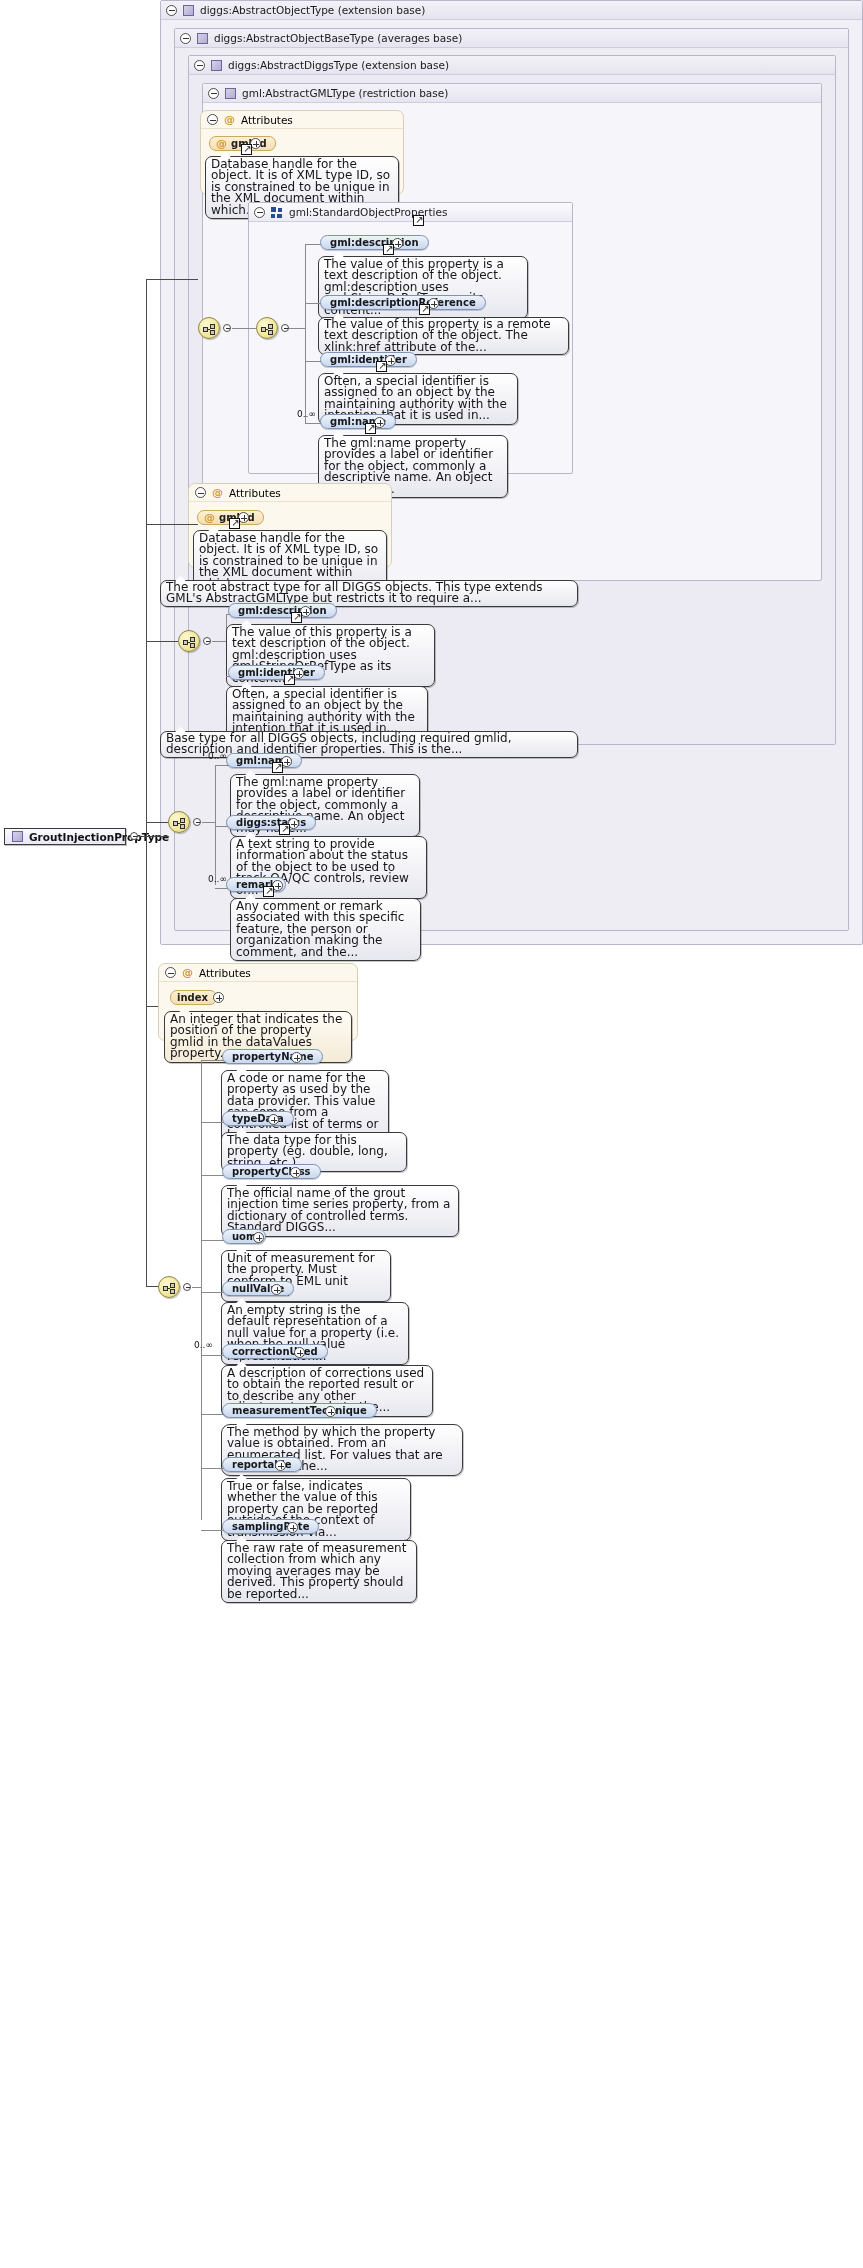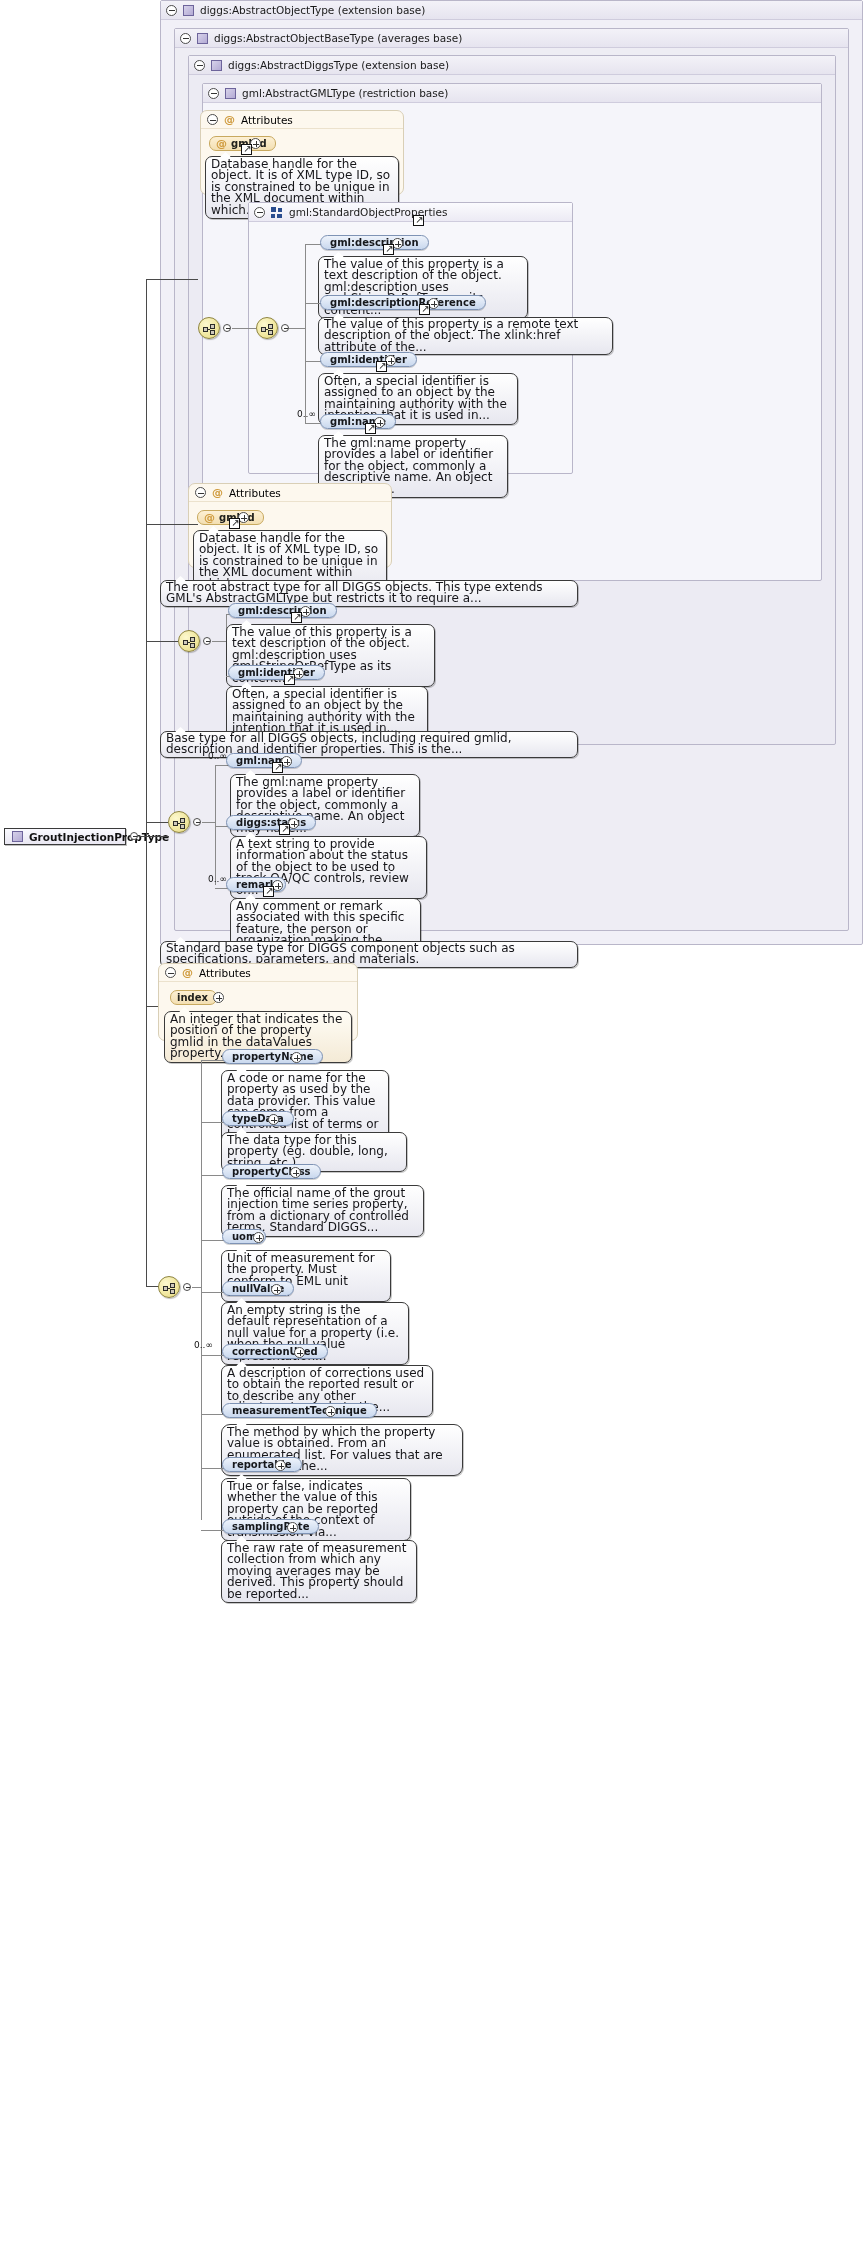--- a/index.html
+++ b/index.html
@@ -323,21 +323,21 @@
   <span class="toggle plus" style="position:absolute;left:392px;top:238px;"></span>
   <div class="extlink" style="left:383px; top:244px;"></div>
   <div class="doc" style="left:318px; top:256px; width:210px;">The value of this property is a text description of the object. gml:description uses gml:StringOrRefType as its content...</div>
 
   <div class="ln" style="left:305px; top:303px; width:18px; height:1px;"></div>
   <div class="el-pill" style="left:320px; top:295px;">
     <span>gml:descriptionReference</span>
   </div>
   <span class="toggle plus" style="position:absolute;left:428px;top:298px;"></span>
   <div class="extlink" style="left:419px; top:304px;"></div>
-  <div class="doc oneline" style="left:318px; top:317px; width:295px;">The value of this property is a remote text description of the object. The xlink:href attribute of the...</div>
+  <div class="doc oneline" style="left:318px; top:317px; width:251px;">The value of this property is a remote text description of the object. The xlink:href attribute of the...</div>
 
   <div class="ln" style="left:305px; top:361px; width:18px; height:1px;"></div>
   <div class="el-pill" style="left:320px; top:352px;">
     <span>gml:identifier</span>
   </div>
   <span class="toggle plus" style="position:absolute;left:385px;top:355px;"></span>
   <div class="extlink" style="left:376px; top:361px;"></div>
   <div class="doc" style="left:318px; top:373px; width:200px;">Often, a special identifier is assigned to an object by the maintaining authority with the intention that it is used in...</div>
 
   <div class="ln" style="left:305px; top:423px; width:18px; height:1px;"></div>
@@ -432,21 +432,20 @@
 
   <div class="ln" style="left:215px; top:888px; width:14px; height:1px;"></div>
   <div class="occ" style="left:208px; top:874px;">0..∞</div>
   <div class="el-pill" style="left:226px; top:877px;">
     <span>remark</span>
   </div>
   <span class="toggle plus" style="position:absolute;left:272px;top:880px;"></span>
   <div class="extlink" style="left:263px; top:886px;"></div>
   <div class="doc" style="left:230px; top:898px; width:191px;">Any comment or remark associated with this specific feature, the person or organization making the comment, and the...</div>
 
-  <div class="doc oneline" style="left:160px; top:941px; width:418px;">Standard base type for DIGGS component objects such as specifications, parameters, and materials.</div>
 
   <div class="rootbox" style="left:4px; top:828px; width:122px;">
     <span class="sq-type"></span>
     <span>GroutInjectionPropType</span>
   </div>
   <div class="dot" style="left:130px; top:832px;"></div>
 
   <div class="ln thick" style="left:139px; top:836px; width:30px; height:1px;"></div>
   <div class="ln thick" style="left:146px; top:279px; width:1px; height:728px;"></div>
   <div class="ln thick" style="left:146px; top:279px; width:52px; height:1px;"></div>
@@ -492,21 +491,21 @@
     <span>typeData</span>
   </div>
   <span class="toggle plus" style="position:absolute;left:268px;top:1114px;"></span>
   <div class="doc" style="left:221px; top:1132px; width:186px;">The data type for this property (eg. double, long, string, etc.)</div>
 
   <div class="ln" style="left:201px; top:1175px; width:24px; height:1px;"></div>
   <div class="el-pill" style="left:222px; top:1164px;">
     <span>propertyClass</span>
   </div>
   <span class="toggle plus" style="position:absolute;left:290px;top:1167px;"></span>
-  <div class="doc" style="left:221px; top:1185px; width:203px;">The official name of the grout injection time series property, from a dictionary of controlled terms. Standard DIGGS...</div>
+  <div class="doc" style="left:221px; top:1185px; width:238px;">The official name of the grout injection time series property, from a dictionary of controlled terms. Standard DIGGS...</div>
 
   <div class="ln" style="left:201px; top:1240px; width:24px; height:1px;"></div>
   <div class="el-pill" style="left:222px; top:1229px;">
     <span>uom</span>
   </div>
   <span class="toggle plus" style="position:absolute;left:253px;top:1232px;"></span>
   <div class="doc" style="left:221px; top:1250px; width:170px;">Unit of measurement for the property. Must conform to EML unit standards.</div>
 
   <div class="ln" style="left:201px; top:1292px; width:24px; height:1px;"></div>
   <div class="el-pill" style="left:222px; top:1281px;">

